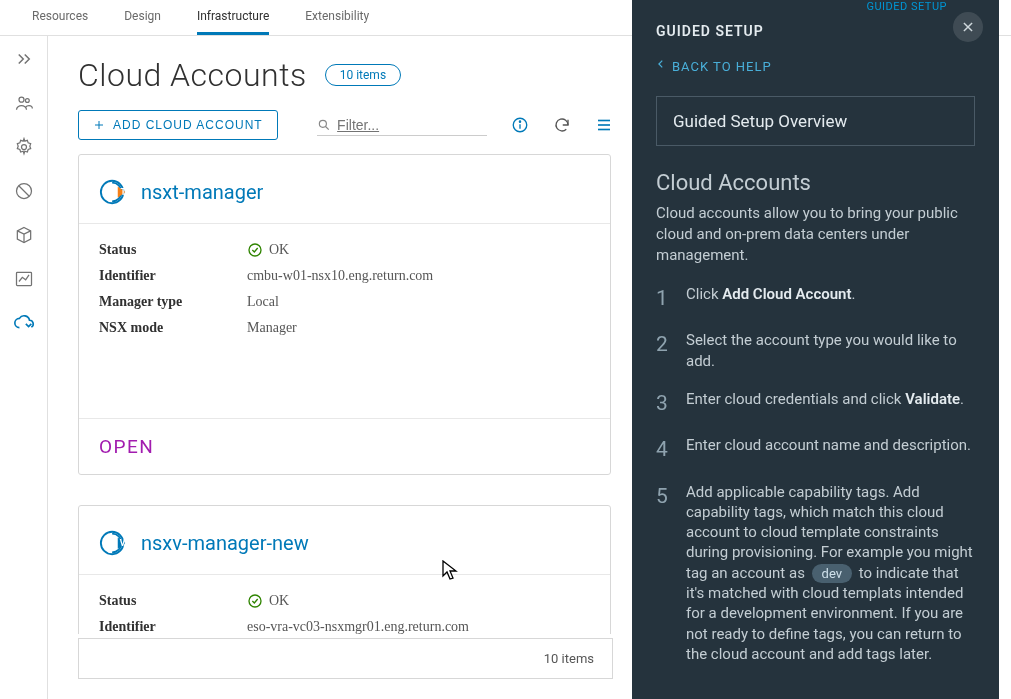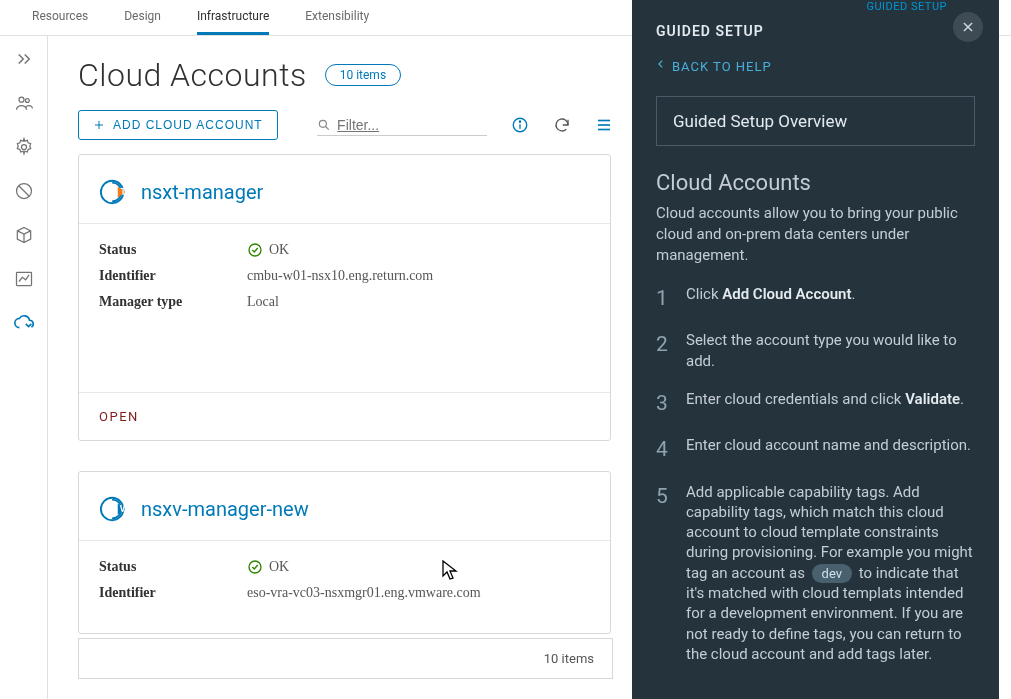--- a/index.html
+++ b/index.html
@@ -36,21 +36,21 @@
 .card { border: 1px solid #d7d7d7; border-radius: 3px; margin-bottom: 30px; background: #fff; }
 .card-header { display: flex; align-items: center; gap: 12px; padding: 22px 20px 16px 20px; }
 .card-icon { width: 30px; height: 30px; display:flex; align-items:center; justify-content:center; }
 .card-title { color: #0079b8; font-size: 20px; font-weight: 400; }
 .card-divider { border-top: 1px solid #e8e8e8; }
 .card-body { padding: 18px 20px 22px 20px; }
 .prop-row { display: flex; margin-bottom: 10px; font-size: 14px; font-family: Liberation Serif, serif; }
 .prop-label { width: 148px; color: #313131; font-weight: 600; }
 .prop-value { color: #565656; display: flex; align-items: center; gap: 6px; }
 .status-ok-icon { color: #2f8400; }
-.card-footer { padding: 16px 20px; color: #7f1d1d; letter-spacing: 1.5px; font-size: 13px; cursor: pointer; }
+.card-footer { padding: 16px 20px; color: #a21caf; letter-spacing: 1.5px; font-size: 19px; cursor: pointer; }
 
 .footer-bar { border: 1px solid #d7d7d7; border-top: 1px solid #d7d7d7; background: #fff; padding: 12px 18px; text-align: right; font-size: 13px; color: #565656; position:absolute; bottom:20px; left:30px; right:30px; }
 
 
 .guided-panel { position: absolute; right: 12px; top: 0; width: 367px; height: 699px; background: #25333d; color: #c3cdd3; padding: 0; }
 .gp-top-strip { height: 11px; position: relative; }
 .gp-top-link { position: absolute; right: 52px; top: 0px; font-size: 11px; color: #0095d3; letter-spacing: 0.5px; }
 .gp-close { position:absolute; right:16px; top:12px; width:30px; height:30px; border-radius:50%; background: rgba(255,255,255,0.12); display:flex; align-items:center; justify-content:center; cursor:pointer; color:#cfd8dc; }
 .gp-title { font-size: 14px; letter-spacing: 1px; color: #e4ebef; padding: 12px 24px 14px 24px; font-weight: 600; }
 .gp-back { color: #49afd9; font-size: 13px; letter-spacing: 1px; padding: 6px 24px 22px 24px; display:flex; align-items:flex-start; gap:6px; cursor:pointer; }
@@ -195,20 +195,24 @@
             </div>
           </div>
           <div class="prop-row">
             <div class="prop-label">Identifier</div>
             <div class="prop-value">cmbu-w01-nsx10.eng.return.com</div>
           </div>
           <div class="prop-row">
             <div class="prop-label">Manager type</div>
             <div class="prop-value">Local</div>
           </div>
+          <div class="prop-row">
+            <div class="prop-label">NSX mode</div>
+            <div class="prop-value">Manager</div>
+          </div>
         </div>
         <div style="height:50px"></div>
         <div class="card-divider"></div>
         <div class="card-footer">OPEN</div>
       </div>
 
       <div class="card">
         <div class="card-header">
           <span class="card-icon">
             <svg width="30" height="30" viewBox="0 0 32 32">
@@ -227,21 +231,21 @@
             <div class="prop-value">
               <svg class="status-ok-icon" width="16" height="16" viewBox="0 0 24 24" fill="none" stroke="#2f8400" stroke-width="2">
                   <circle cx="12" cy="12" r="9"></circle>
                   <polyline points="8 12 11 15 16 9"></polyline>
                 </svg>
               <span>OK</span>
             </div>
           </div>
           <div class="prop-row">
             <div class="prop-label">Identifier</div>
-            <div class="prop-value">eso-vra-vc03-nsxmgr01.eng.vmware.com</div>
+            <div class="prop-value">eso-vra-vc03-nsxmgr01.eng.return.com</div>
           </div>
         </div>
       </div>
     </div>
 
     <div class="footer-bar">
       <span>10 items</span>
     </div>
   </div>
 </div>

